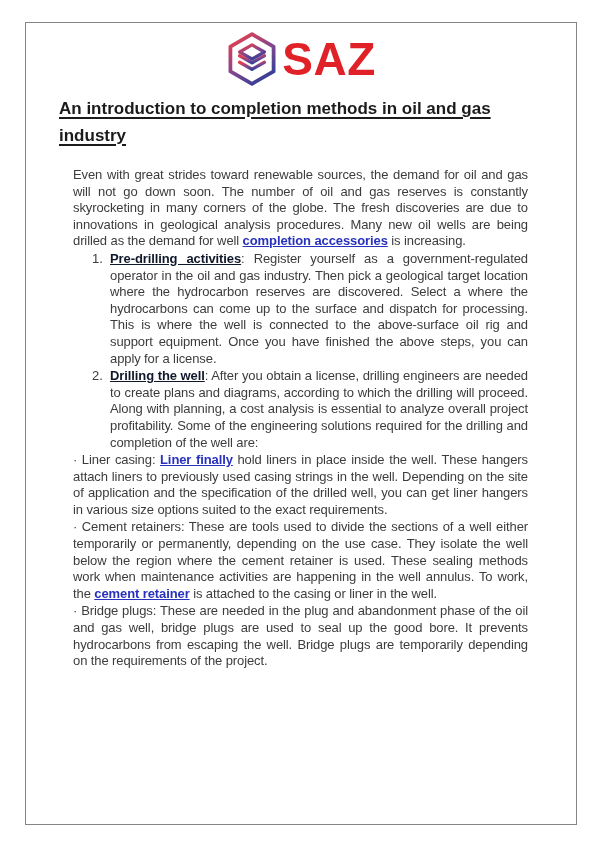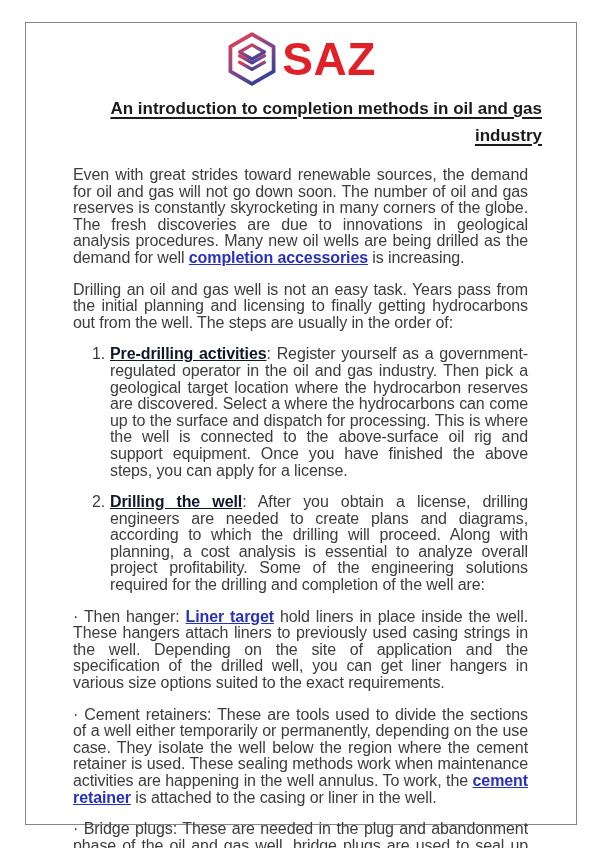--- a/index.html
+++ b/index.html
@@ -36,34 +36,34 @@
     font-weight: bold;
     line-height: 1;
     letter-spacing: 0.5px;
     color: #e02128;
     transform: scaleY(1.02);
   }
   .title {
     font-weight: bold;
     font-size: 17px;
     line-height: 27px;
-    text-align: right;
+    text-align: left;
     color: #1b1b1b;
     text-decoration: underline;
     text-decoration-thickness: 1.8px;
     text-underline-offset: 3px;
     margin: 8px -14px 18px;
   }
   .para, .list-item {
-    font-size: 16px;
+    font-size: 13px;
     line-height: 16.6px;
     letter-spacing: -0.1px;
     color: #3c3c3c;
     text-align: justify;
-    margin: 15px 0;
+    margin: 1px 0;
   }
   .list-item {
     display: flex;
     margin-left: 19px;
   }
   .list-num { flex: none; width: 18px; }
   .list-body { flex: 1; text-align: justify; }
   .doc-link {
     color: #2731bd;
     font-weight: bold;
@@ -101,27 +101,26 @@
         </g>
       </svg>
     </span>
     <span class="logo-text">SAZ</span>
   </div>
 
   <h1 class="title">An introduction to completion methods in oil and gas industry</h1>
 
   <main>
       <p class="para"><span>Even with great strides toward renewable sources, the demand for oil and gas will not go down soon. The number of oil and gas reserves is constantly skyrocketing in many corners of the globe. The fresh discoveries are due to innovations in geological analysis procedures. Many new oil wells are being drilled as the demand for well </span><a class="doc-link" href="#">completion accessories</a><span> is increasing.</span></p>
-      <p class="para"><span>Drilling an oil and gas well is not an easy task. Years pass from the initial planning and licensing to finally getting hydrocarbons out from the well. The steps are usually in the order of:</span></p>
       <div class="list-item">
         <span class="list-num">1.</span>
         <div class="list-body"><span class="bold-underline">Pre-drilling activities</span><span>: Register yourself as a government-regulated operator in the oil and gas industry. Then pick a geological target location where the hydrocarbon reserves are discovered. Select a where the hydrocarbons can come up to the surface and dispatch for processing. This is where the well is connected to the above-surface oil rig and support equipment. Once you have finished the above steps, you can apply for a license.</span></div>
       </div>
       <div class="list-item">
         <span class="list-num">2.</span>
         <div class="list-body"><span class="bold-underline">Drilling the well</span><span>: After you obtain a license, drilling engineers are needed to create plans and diagrams, according to which the drilling will proceed. Along with planning, a cost analysis is essential to analyze overall project profitability. Some of the engineering solutions required for the drilling and completion of the well are:</span></div>
       </div>
-      <p class="para"><span>· Then hanger: </span><a class="doc-link" href="#">Liner target</a><span> hold liners in place inside the well. These hangers attach liners to previously used casing strings in the well. Depending on the site of application and the specification of the drilled well, you can get liner hangers in various size options suited to the exact requirements.</span></p>
+      <p class="para"><span>· Liner casing: </span><a class="doc-link" href="#">Liner finally</a><span> hold liners in place inside the well. These hangers attach liners to previously used casing strings in the well. Depending on the site of application and the specification of the drilled well, you can get liner hangers in various size options suited to the exact requirements.</span></p>
       <p class="para"><span>· Cement retainers: These are tools used to divide the sections of a well either temporarily or permanently, depending on the use case. They isolate the well below the region where the cement retainer is used. These sealing methods work when maintenance activities are happening in the well annulus. To work, the </span><a class="doc-link" href="#">cement retainer</a><span> is attached to the casing or liner in the well.</span></p>
       <p class="para"><span>· Bridge plugs: These are needed in the plug and abandonment phase of the oil and gas well, bridge plugs are used to seal up the good bore. It prevents hydrocarbons from escaping the well. Bridge plugs are temporarily depending on the requirements of the project.</span></p>
     </main>
 
 </div>
 
 </body></html>

